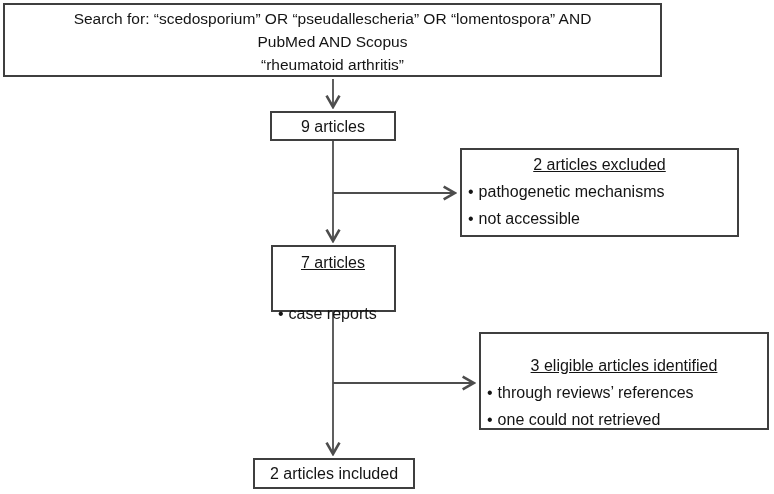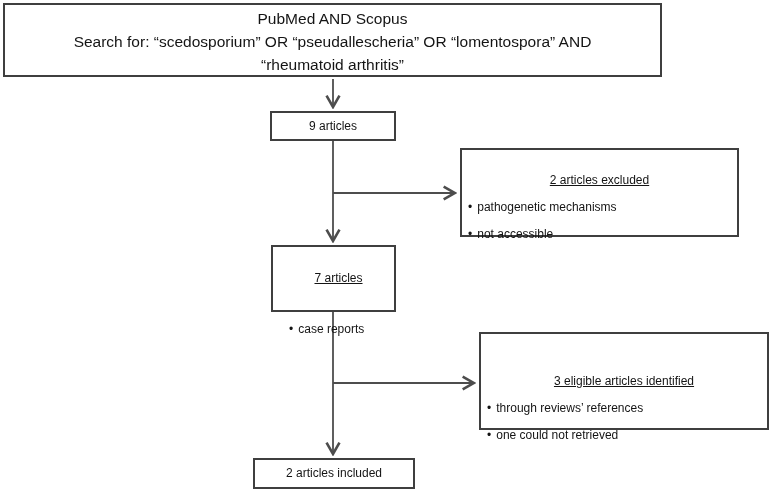--- a/index.html
+++ b/index.html
@@ -25,45 +25,44 @@
     position: absolute;
     left: 0; top: 0;
     width: 774px; height: 494px;
     z-index: 0;
   }
   .box {
     position: absolute;
     border: 2px solid var(--border);
     background: var(--background);
     z-index: 1;
-    font-size: 12px;
+    font-size: 16px;
     line-height: 27px;
   }
   .center-label {
     display: flex;
     align-items: center;
     justify-content: center;
     text-align: center;
   }
   .box-search {
     left: 3px; top: 3px; width: 659px; height: 74px;
     text-align: center;
     font-size: 15.5px;
     line-height: 23px;
     padding-top: 2px;
   }
   .box-results  { left: 270px; top: 111px; width: 126px; height: 30px; }
   .box-excluded { left: 460px; top: 148px; width: 279px; height: 89px; padding: 1px 6px 0 6px; }
-  .box-screened { left: 271px; top: 245px; width: 125px; height: 67px; padding: 2px 6px 0 16px; }
+  .box-screened { left: 271px; top: 245px; width: 125px; height: 67px; padding: 2px 6px 0 5px; }
   .box-eligible { left: 479px; top: 332px; width: 290px; height: 98px; padding: 18px 6px 0 6px; }
   .box-included { left: 253px; top: 458px; width: 162px; height: 31px; }
   .box-title {
     text-align: center;
     text-decoration: underline;
-    margin-top: 16px;
   }
   .bullet {
     display: flex;
     align-items: baseline;
     text-align: center;
   }
   .dot { margin-right: 5px; }
   .dot::before { content: "\2022"; }
   .screened-bullets { margin-top: 24px; }
 </style>
@@ -79,22 +78,22 @@
       </marker>
     </defs>
     <line x1="333" y1="79" x2="333" y2="107" stroke="var(--arrow)" stroke-width="1.8" marker-end="url(#arrowhead)"></line>
     <line x1="333" y1="141" x2="333" y2="241" stroke="var(--arrow)" stroke-width="1.8" marker-end="url(#arrowhead)"></line>
     <line x1="333" y1="193" x2="455" y2="193" stroke="var(--arrow)" stroke-width="1.8" marker-end="url(#arrowhead)"></line>
     <line x1="333" y1="312" x2="333" y2="454" stroke="var(--arrow)" stroke-width="1.8" marker-end="url(#arrowhead)"></line>
     <line x1="333" y1="383" x2="474" y2="383" stroke="var(--arrow)" stroke-width="1.8" marker-end="url(#arrowhead)"></line>
   </svg>
 
   <div class="box box-search">
+    <div>Search for: “scedosporium” OR “pseudallescheria” OR “lomentospora” AND</div>
     <div>PubMed AND Scopus</div>
-    <div>Search for: “scedosporium” OR “pseudallescheria” OR “lomentospora” AND</div>
     <div>“rheumatoid arthritis”</div>
   </div>
 
   <div class="box box-results center-label">
     <span>9 articles</span>
   </div>
 
   <div class="box box-excluded">
     <div class="box-title">2 articles excluded</div>
     <div class="bullet">

